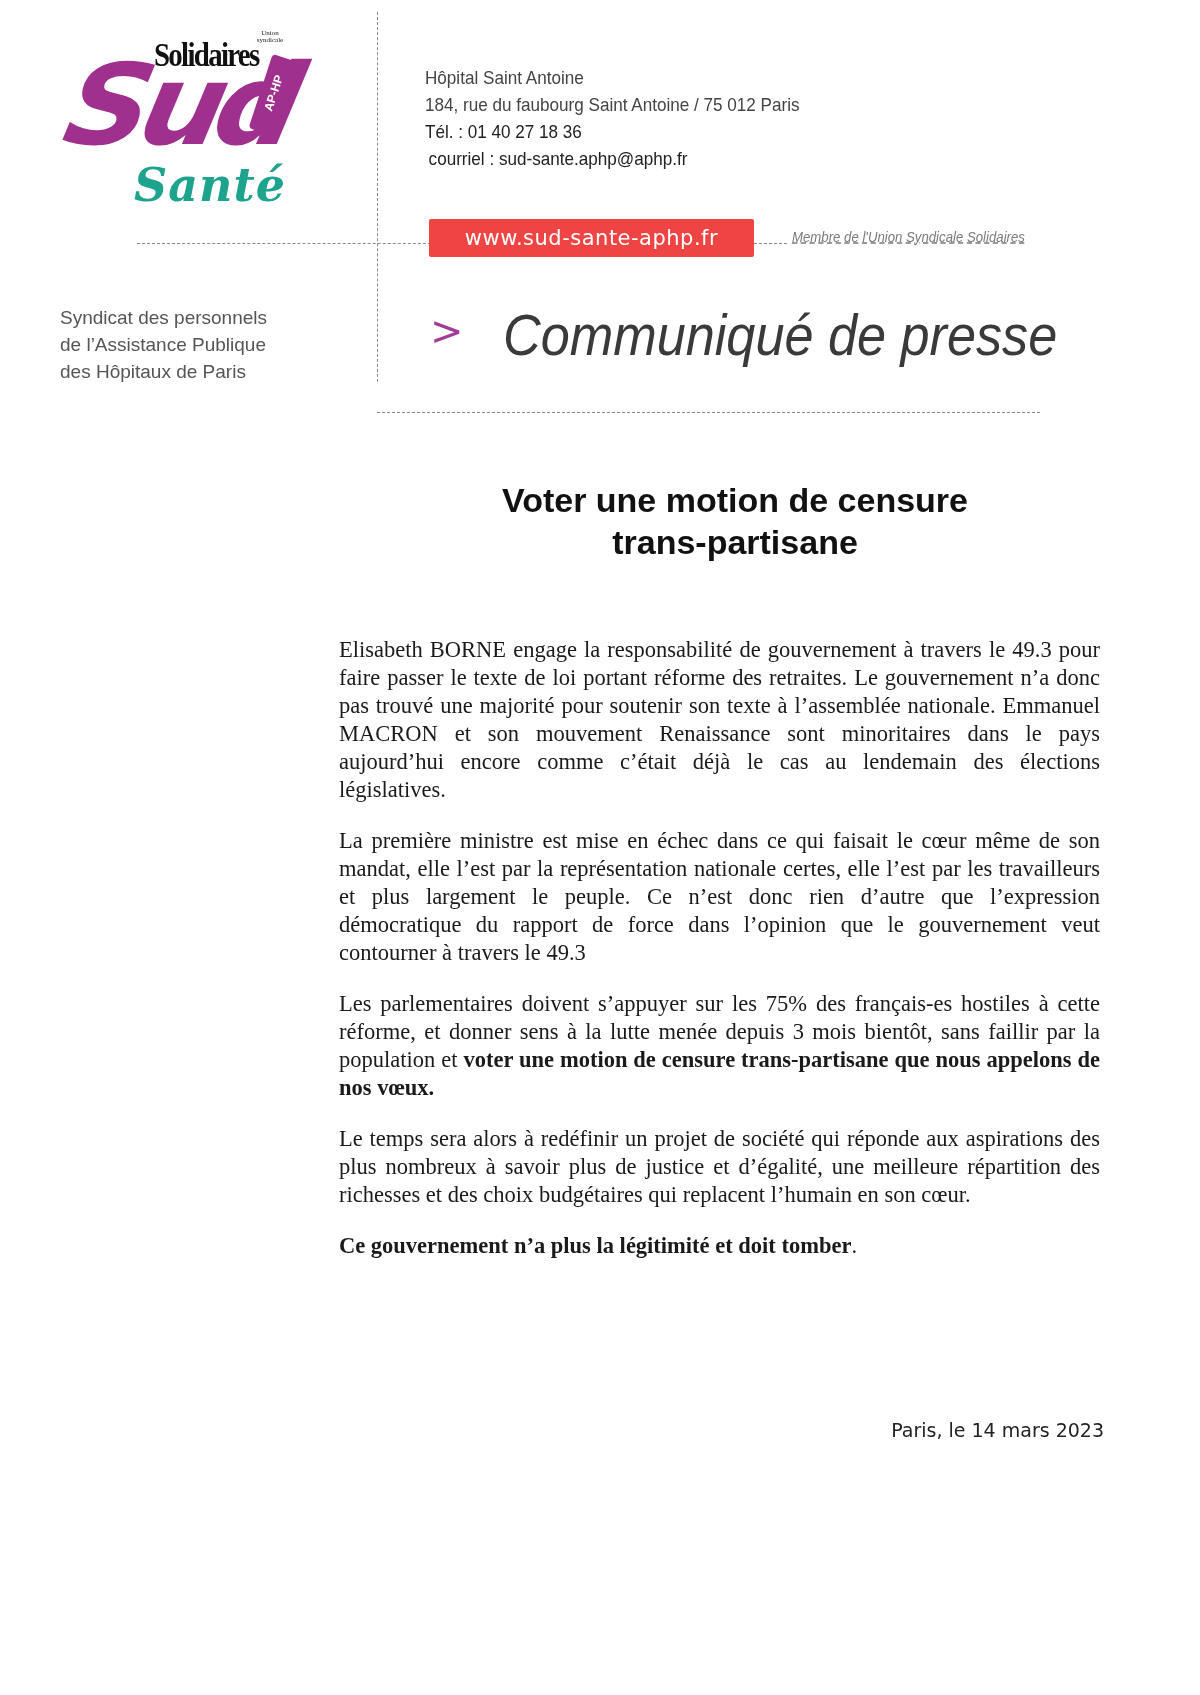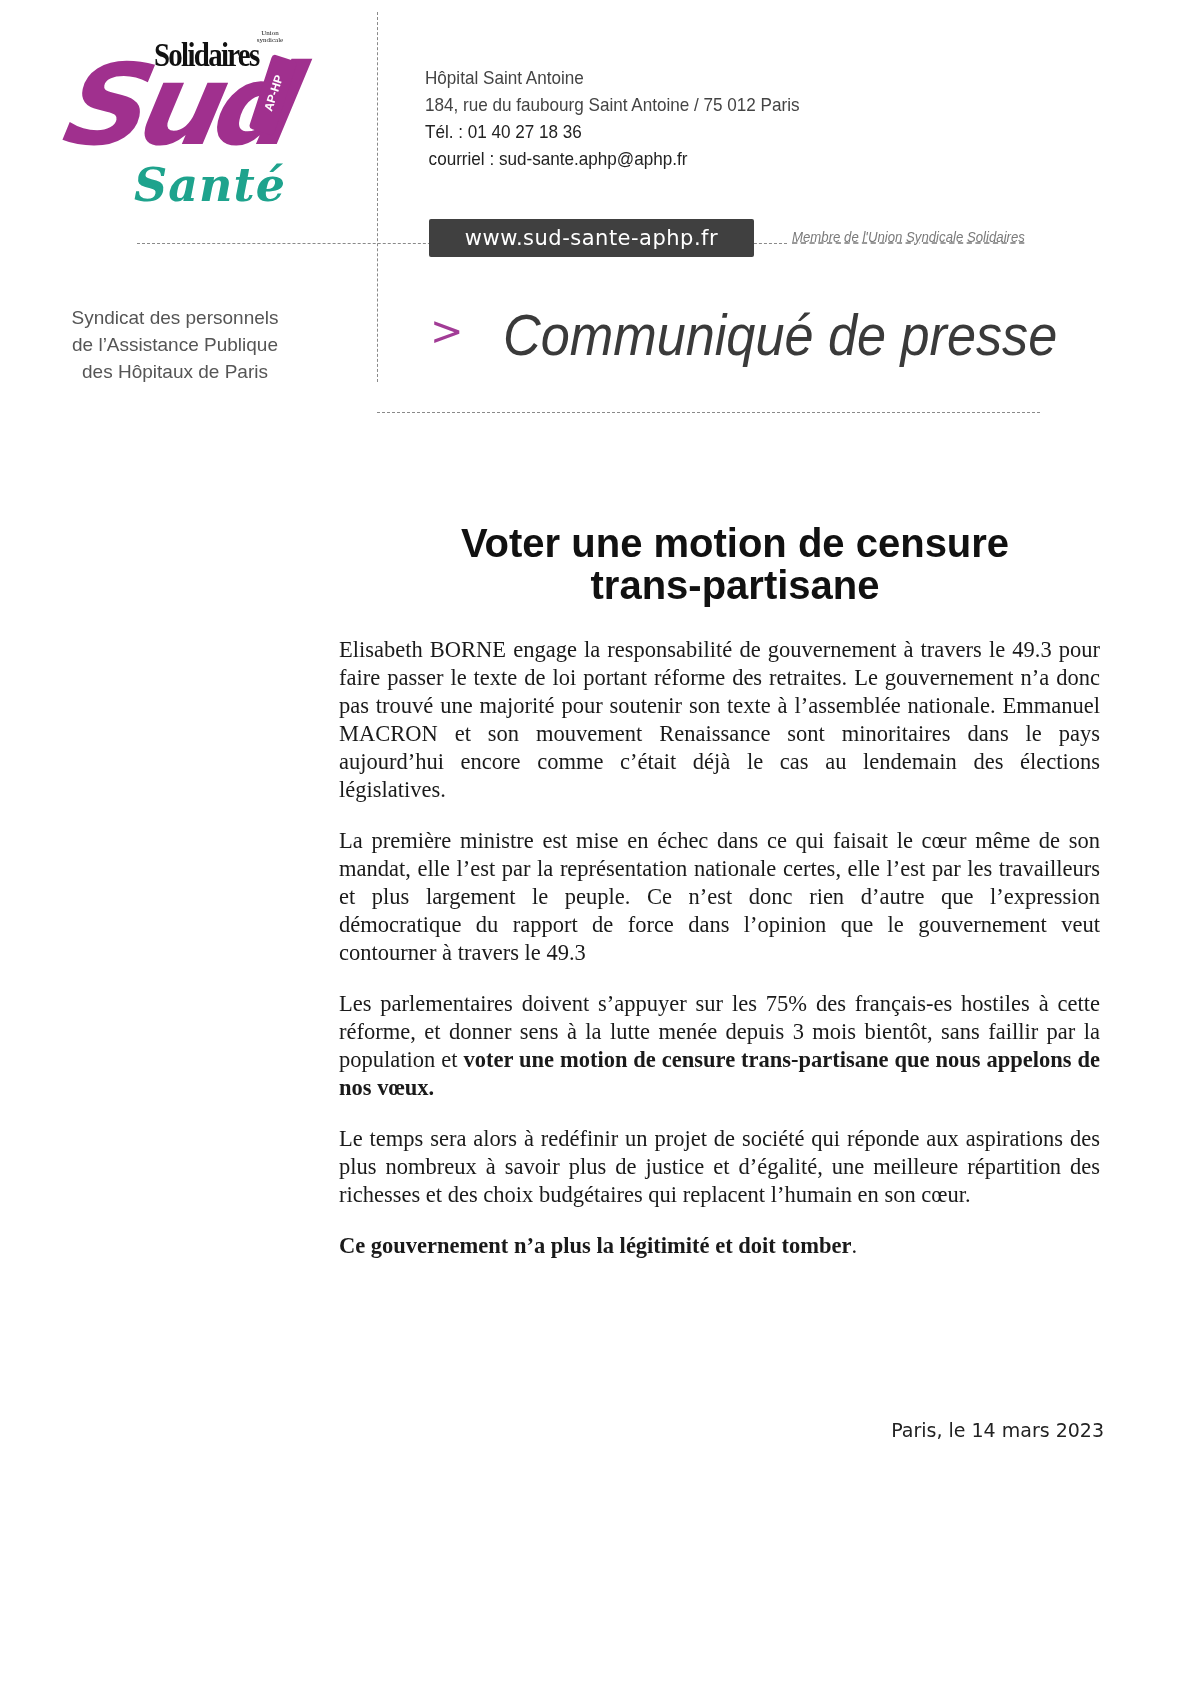--- a/index.html
+++ b/index.html
@@ -20,32 +20,32 @@
     .hdash1 { left: 137px; top: 243px; width: 650px; height: 0; border-top: 1.5px dashed #8a8a8a; }
     .hdash2 { left: 377px; top: 412px; width: 663px; height: 0; border-top: 1.5px dashed #8a8a8a; }
 
     
     .address { left: 425px; top: 64px; font-family: "Liberation Sans", sans-serif; font-size: 19px; line-height: 27px; color: #444; transform: scaleX(0.9); transform-origin: left top; }
     .address div { white-space: nowrap; }
     .address .tel { color: #222; }
     .address .mail { padding-left: 4px; color: #222; }
 
     
-    .url-badge { left: 429px; top: 219px; width: 325px; height: 38px; background: #404040; border-radius: 2px; color: #fff; font-family: "DejaVu Sans", sans-serif; font-size: 21px; line-height: 38px; text-align: center; letter-spacing: 0.5px; text-decoration: none; }
+    .url-badge { left: 429px; top: 219px; width: 325px; height: 38px; background: #ef4444; border-radius: 2px; color: #fff; font-family: "DejaVu Sans", sans-serif; font-size: 21px; line-height: 38px; text-align: center; letter-spacing: 0.5px; text-decoration: none; }
     .member { left: 792px; top: 228px; font-family: "Liberation Sans", sans-serif; font-style: italic; font-size: 15px; color: #7a7a7a; text-decoration: underline; text-decoration-style: dashed; transform: scaleX(0.88); transform-origin: left top; white-space: nowrap; }
 
     
-    .syndicat { left: 60px; top: 304px; width: 230px; text-align: center; font-family: "Liberation Sans", sans-serif; font-size: 19px; line-height: 27px; color: #555; }
+    .syndicat { left: 60px; top: 304px; width: 230px; text-align: left; font-family: "Liberation Sans", sans-serif; font-size: 19px; line-height: 27px; color: #555; }
 
     
     .arrow { left: 430px; top: 306px; font-family: "DejaVu Sans", sans-serif; font-size: 40px; line-height: 50px; color: #a23c96; }
     .press-title { left: 503px; top: 302px; font-family: "Liberation Sans", sans-serif; font-style: italic; font-size: 58px; line-height: 66px; color: #3a3a3a; white-space: nowrap; transform: scaleX(0.9); transform-origin: left top; }
 
     
-    .doc-title { left: 340px; top: 522px; width: 790px; text-align: center; font-family: "Liberation Sans", sans-serif; font-weight: bold; font-size: 40px; line-height: 42px; color: #111; }
+    .doc-title { left: 340px; top: 479px; width: 790px; text-align: center; font-family: "Liberation Sans", sans-serif; font-weight: bold; font-size: 34px; line-height: 42px; color: #111; }
 
     
     .body-text { left: 339px; top: 636px; width: 765px; font-family: "Liberation Serif", serif; font-size: 22.5px; line-height: 28px; color: #1a1a1a; text-align: justify; }
     .body-text p { margin: 0 4px 23px 0; }
     .body-text b { font-weight: bold; }
 
     .date { left: 860px; top: 1419px; width: 244px; text-align: right; font-family: "DejaVu Sans", sans-serif; font-size: 19px; color: #222; }
   </style>
 </head>
 <body>

